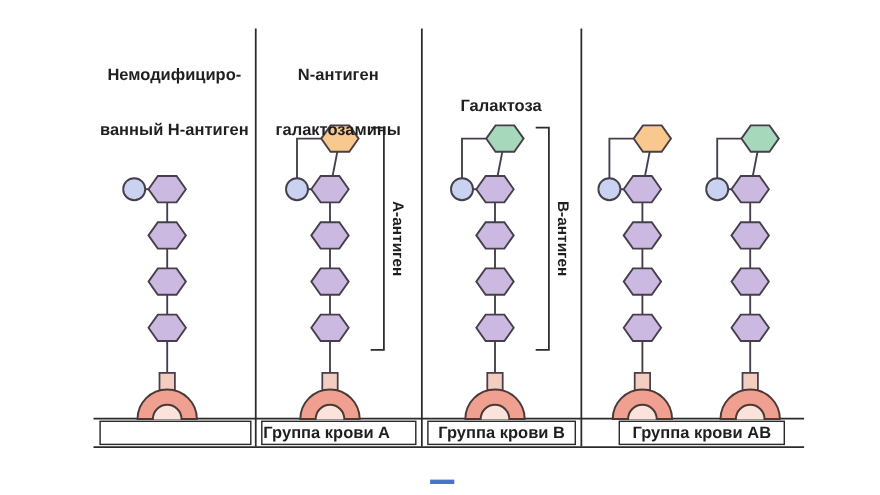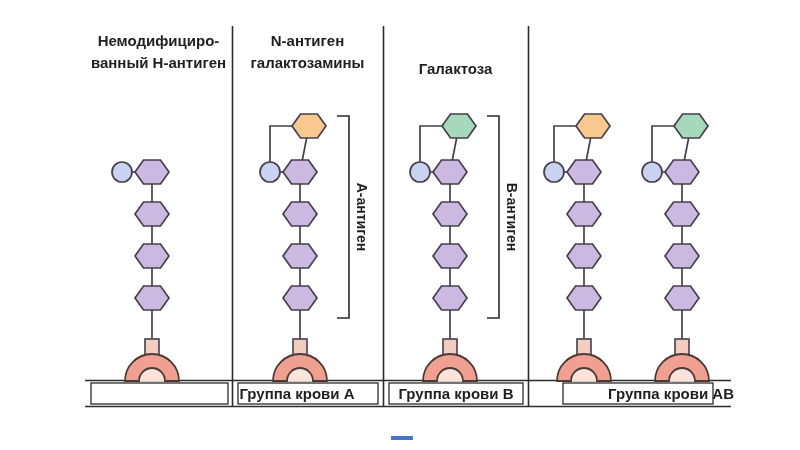--- a/index.html
+++ b/index.html
@@ -5,21 +5,21 @@
   html,body { margin:0; padding:0; background:#ffffff; }
   .stage {
     position:relative; width:800px; height:450px; background:#ffffff;
     font-family:"Liberation Sans", sans-serif; overflow:hidden;
   }
   svg.diagram { position:absolute; left:0; top:0; }
   .title {
     position:absolute; text-align:center; font-size:15px; font-weight:600;
     color:#1f1f1f; line-height:22px;
   }
-  .title span { display:block; }
+  .title span { display:block;margin-top:28px; }
   .bglabel {
     position:absolute; text-align:center; font-size:15px; font-weight:600;
     color:#1f1f1f; height:20px; line-height:20px;
   }
   .vlabel {
     position:absolute; width:100px; height:20px; line-height:20px;
     text-align:center; font-size:14px; font-weight:600; color:#1f1f1f;
     transform:rotate(90deg);
   }
   .accent-bar { position:absolute; }
@@ -144,16 +144,16 @@
   </div>
   <div class="title" style="left:383px; top:58px; width:145px;">
     <span>Галактоза</span>
   </div>
 
   <div class="vlabel" style="left:312px; top:207px;">А-антиген</div>
   <div class="vlabel" style="left:462px; top:207px;">В-антиген</div>
 
   <div class="bglabel" style="left:238px; top:384px; width:118px;">Группа крови А</div>
   <div class="bglabel" style="left:389px; top:384px; width:134px;">Группа крови В</div>
-  <div class="bglabel" style="left:563px; top:384px; width:150px;padding-left:33px;">Группа крови АВ</div>
+  <div class="bglabel" style="left:563px; top:384px; width:150px;">Группа крови АВ</div>
 
   <div class="accent-bar" style="left:391px; top:436px; width:22px; height:4px; background:#4a74c9;"></div>
 </div>
 
 </body></html>

